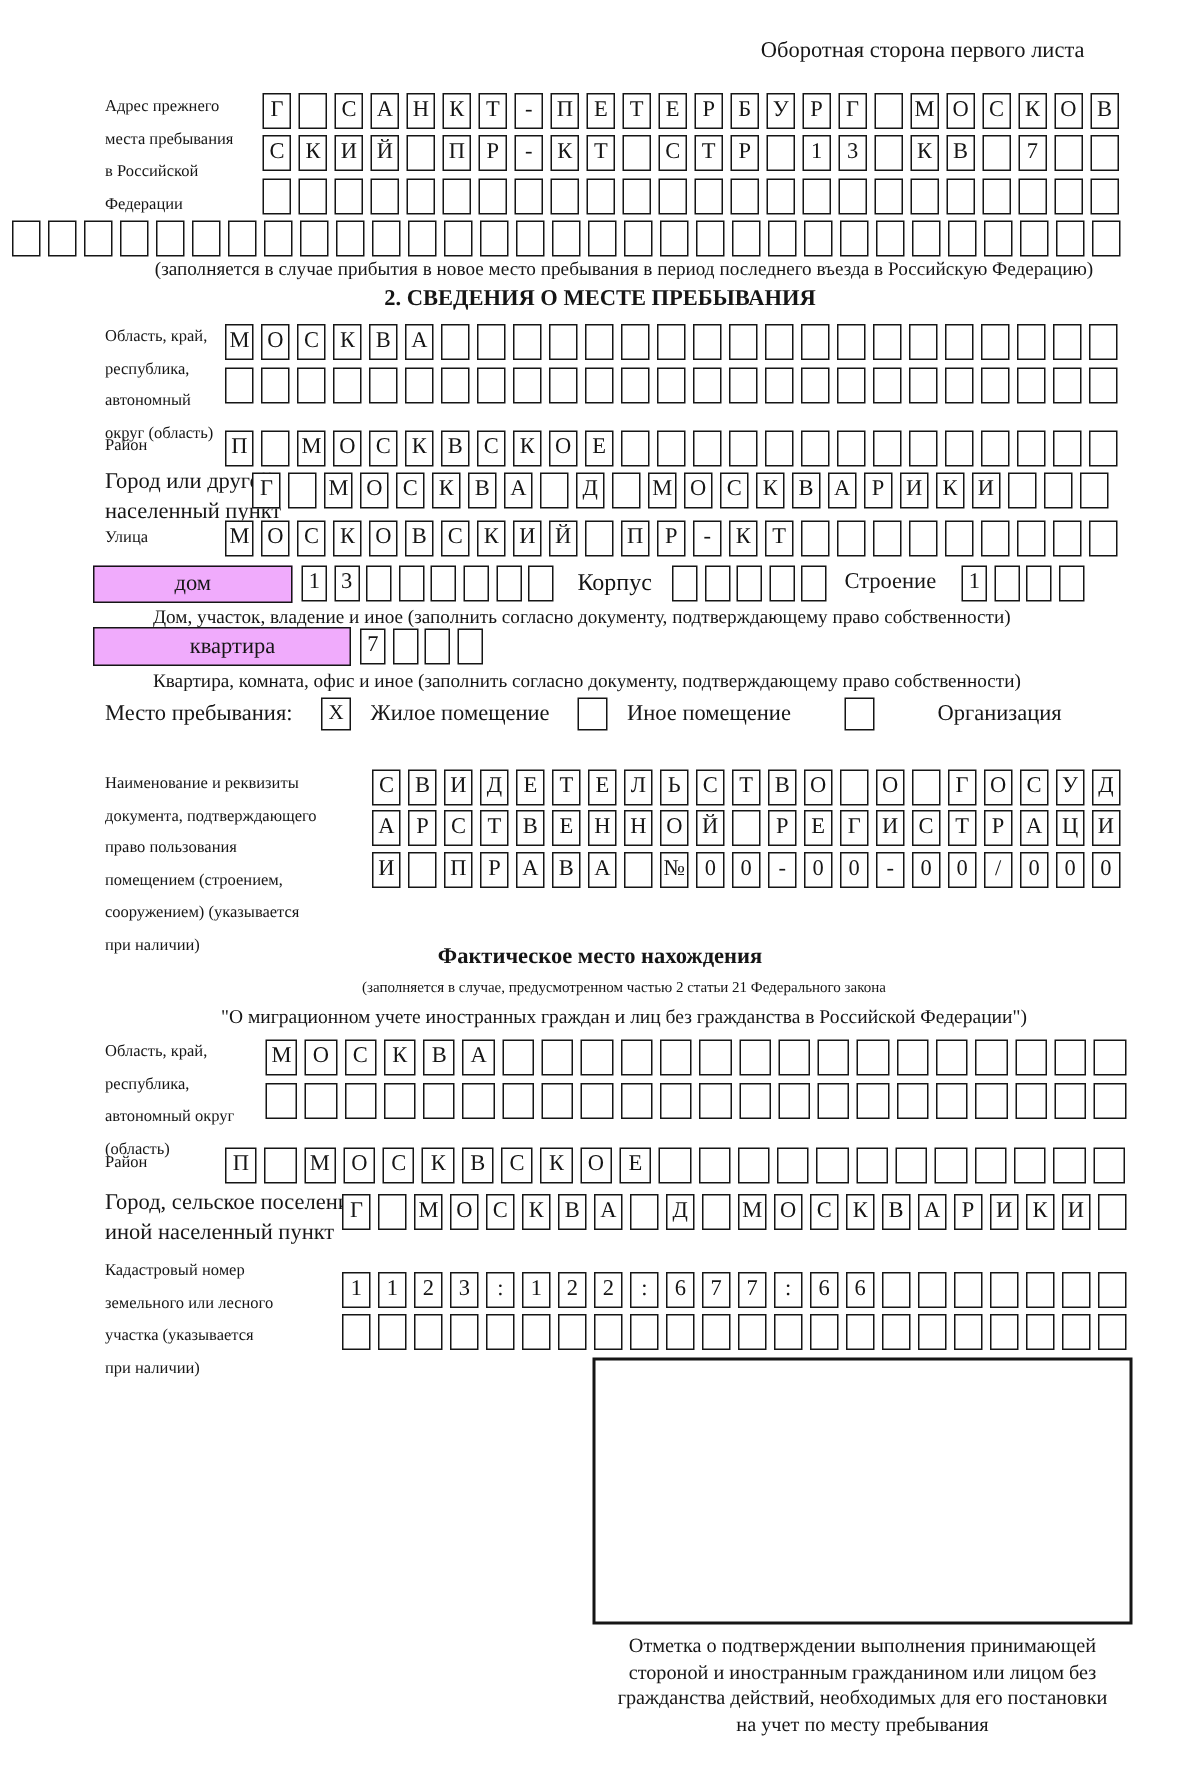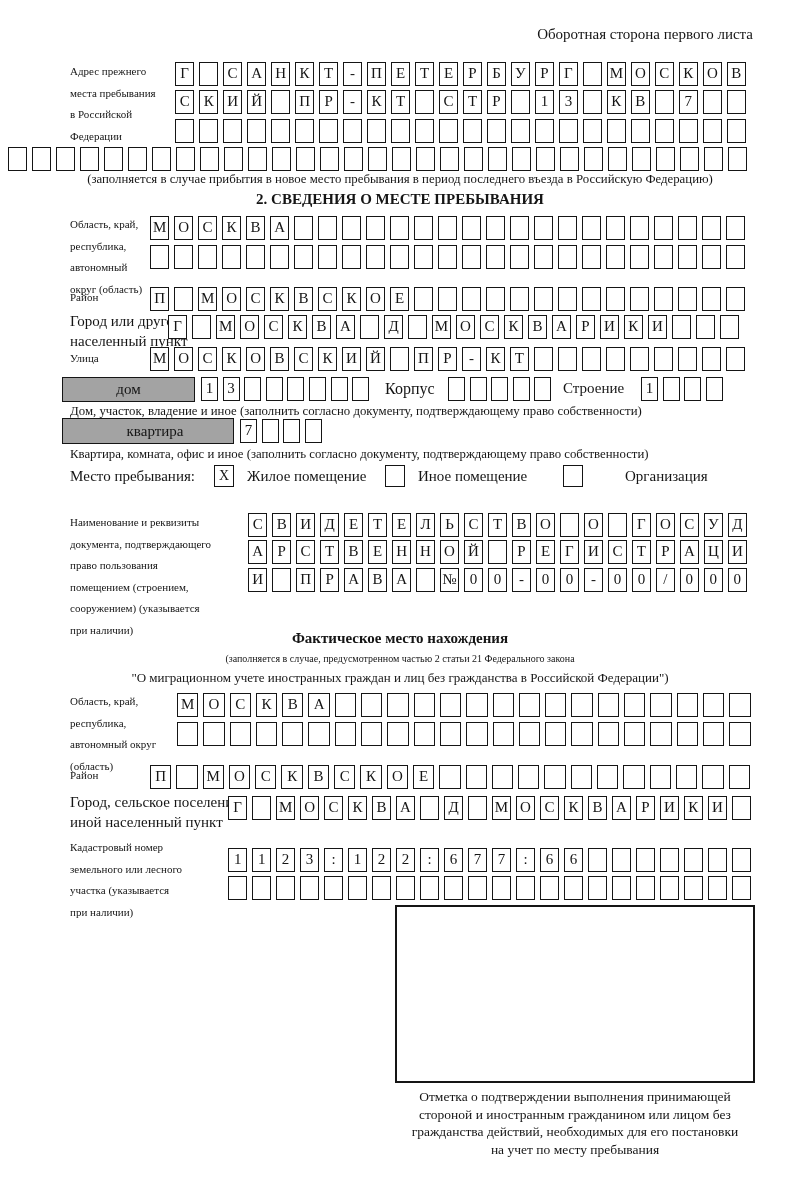--- a/index.html
+++ b/index.html
@@ -4,48 +4,48 @@
 <style>
   html,body{margin:0;padding:0;background:#fff;}
   .page{
     position:relative;width:800px;height:1180px;background:#fff;
     font-family:"Liberation Serif","DejaVu Serif",serif;color:#151515;
     overflow:hidden;
   }
   .abs{position:absolute;}
   .lbl{font-size:11px;line-height:21.5px;white-space:pre-line;}
   .lbl2{font-size:15px;line-height:19.5px;white-space:pre-line;}
-  .cap{font-size:12.8px;white-space:nowrap;}
+  .cap{font-size:12.8px;white-space:nowrap;padding-left:32px;}
   .center{left:0;right:0;text-align:center;}
   .bold{font-weight:bold;}
   .cellrow{white-space:nowrap;height:24px;}
   .cell{
     display:inline-block;box-sizing:border-box;width:19.3px;height:24px;
     border:1.5px solid #151515;margin-right:4.7px;text-align:center;
     line-height:21px;font-size:15px;vertical-align:top;background:#fff;
   }
   .wide .cell{width:21.3px;margin-right:5px;}
   .narrow .cell{width:17px;margin-right:4.6px;}
   .namebox{
     box-sizing:border-box;border:1.5px solid #151515;text-align:center;
-    font-size:15px;background:#a3a3a3;
+    font-size:15px;background:#f0abfc;
   }
   .chk{
     position:absolute;box-sizing:border-box;width:20px;height:22px;
     border:1.5px solid #151515;text-align:center;line-height:19px;font-size:14px;
   }
   .stampbox{box-sizing:border-box;border:2px solid #151515;background:#fff;}
   .stampnote{font-size:13.5px;line-height:17.5px;text-align:center;white-space:pre-line;}
 </style>
 </head>
 <body>
 
 <div class="page">
 
-  <div class="abs" style="top:26px;right:47px;font-size:15px;">Оборотная сторона первого листа</div>
+  <div class="abs" style="top:26px;right:77px;font-size:15px;">Оборотная сторона первого листа</div>
 
   <div class="abs lbl" style="left:70px;top:61px;">Адрес прежнего
 места пребывания
 в Российской
 Федерации</div>
   <div class="abs cellrow" style="left:175px;top:62px;"><span class="cell">Г</span><span class="cell"></span><span class="cell">С</span><span class="cell">А</span><span class="cell">Н</span><span class="cell">К</span><span class="cell">Т</span><span class="cell">-</span><span class="cell">П</span><span class="cell">Е</span><span class="cell">Т</span><span class="cell">Е</span><span class="cell">Р</span><span class="cell">Б</span><span class="cell">У</span><span class="cell">Р</span><span class="cell">Г</span><span class="cell"></span><span class="cell">М</span><span class="cell">О</span><span class="cell">С</span><span class="cell">К</span><span class="cell">О</span><span class="cell">В</span></div>
   <div class="abs cellrow" style="left:175px;top:90px;"><span class="cell">С</span><span class="cell">К</span><span class="cell">И</span><span class="cell">Й</span><span class="cell"></span><span class="cell">П</span><span class="cell">Р</span><span class="cell">-</span><span class="cell">К</span><span class="cell">Т</span><span class="cell"></span><span class="cell">С</span><span class="cell">Т</span><span class="cell">Р</span><span class="cell"></span><span class="cell">1</span><span class="cell">3</span><span class="cell"></span><span class="cell">К</span><span class="cell">В</span><span class="cell"></span><span class="cell">7</span><span class="cell"></span><span class="cell"></span></div>
   <div class="abs cellrow" style="left:175px;top:119px;"><span class="cell"></span><span class="cell"></span><span class="cell"></span><span class="cell"></span><span class="cell"></span><span class="cell"></span><span class="cell"></span><span class="cell"></span><span class="cell"></span><span class="cell"></span><span class="cell"></span><span class="cell"></span><span class="cell"></span><span class="cell"></span><span class="cell"></span><span class="cell"></span><span class="cell"></span><span class="cell"></span><span class="cell"></span><span class="cell"></span><span class="cell"></span><span class="cell"></span><span class="cell"></span><span class="cell"></span></div>
   <div class="abs cellrow" style="left:8px;top:147px;"><span class="cell"></span><span class="cell"></span><span class="cell"></span><span class="cell"></span><span class="cell"></span><span class="cell"></span><span class="cell"></span><span class="cell"></span><span class="cell"></span><span class="cell"></span><span class="cell"></span><span class="cell"></span><span class="cell"></span><span class="cell"></span><span class="cell"></span><span class="cell"></span><span class="cell"></span><span class="cell"></span><span class="cell"></span><span class="cell"></span><span class="cell"></span><span class="cell"></span><span class="cell"></span><span class="cell"></span><span class="cell"></span><span class="cell"></span><span class="cell"></span><span class="cell"></span><span class="cell"></span><span class="cell"></span><span class="cell"></span></div>
   <div class="abs cap center" style="top:172px;">(заполняется в случае прибытия в новое место пребывания в период последнего въезда в Российскую Федерацию)</div>

